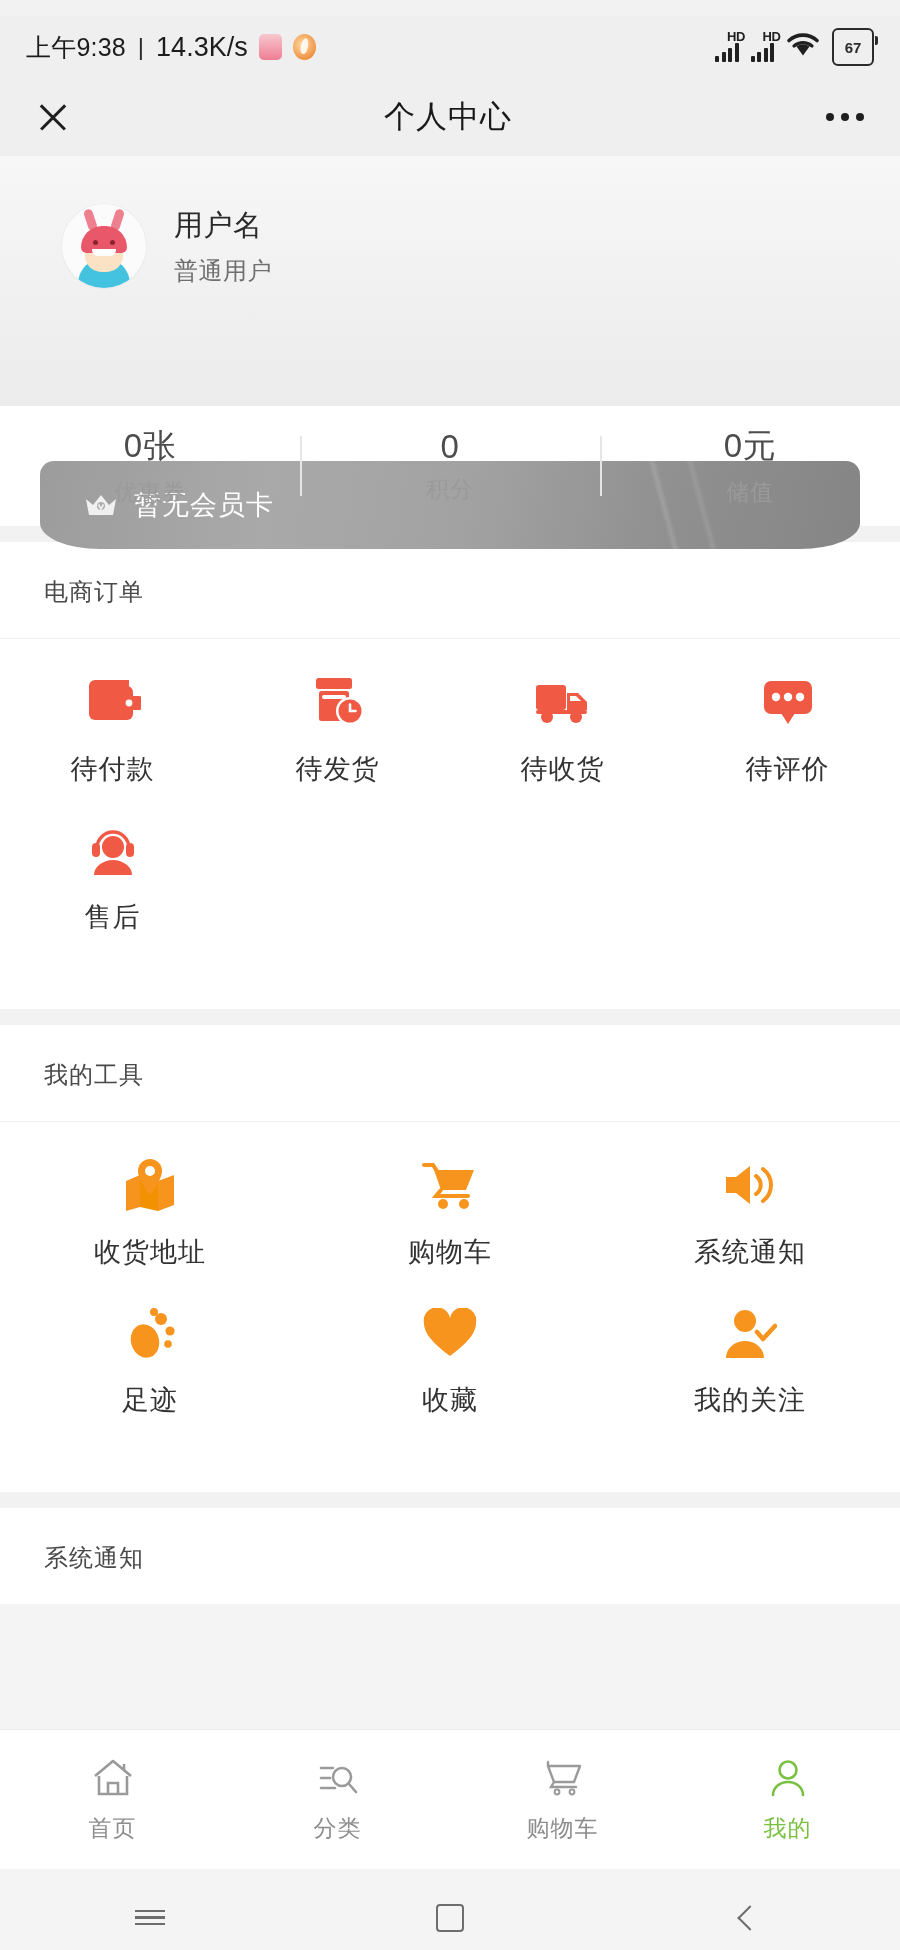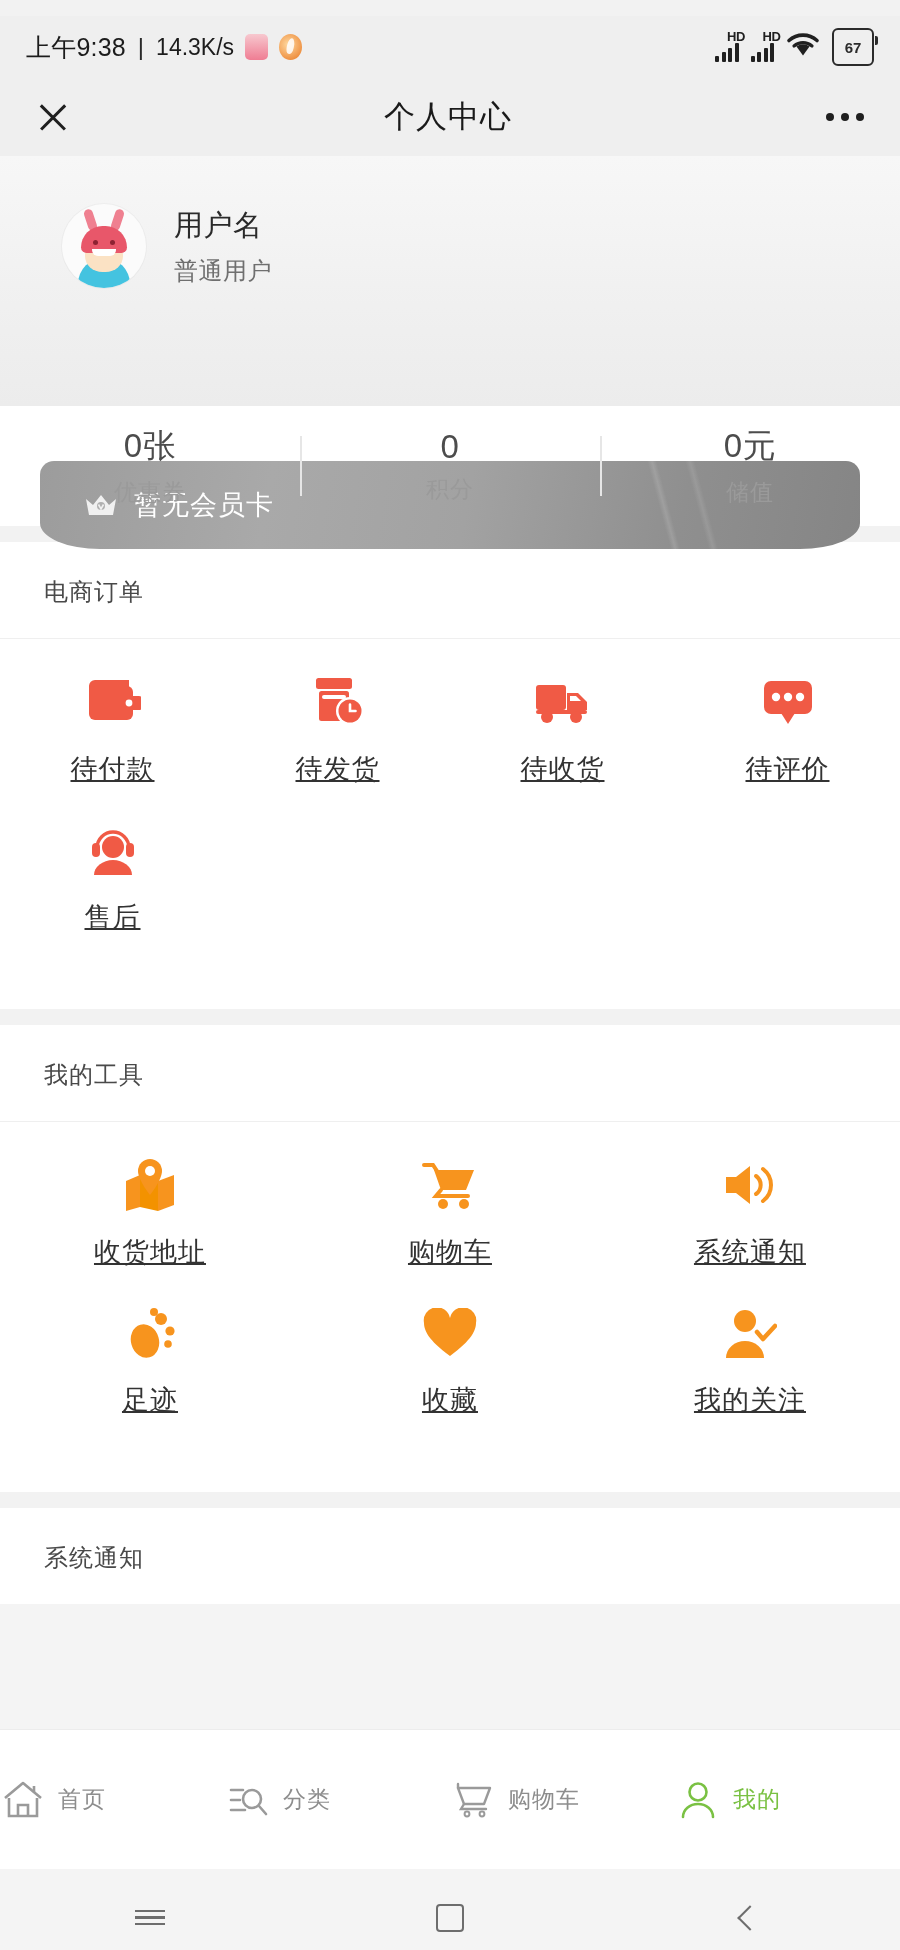--- a/index.html
+++ b/index.html
@@ -13,21 +13,21 @@
   .phone { width:900px; height:1950px; position:relative; background:#f4f4f4;margin-top:16px; }
 
   
   .statusbar {
     height:62px; background:#efefef; display:flex; align-items:center;
     padding:0 26px; justify-content:space-between;
   }
   .sb-left { display:flex; align-items:center; gap:11px; }
   .sb-time { font-size:25px; color:#1c1c1c; font-weight:500; letter-spacing:.2px; }
   .sb-sep { font-size:24px; color:#2a2a2a; margin:0 1px; }
-  .sb-speed { font-size:23px; color:#1c1c1c; font-weight:500; }
+  .sb-speed { font-size:27px; color:#1c1c1c; font-weight:500; }
   .appicon { width:23px; height:26px; border-radius:5px; display:inline-block; }
   .appicon.a { background:linear-gradient(#f7c8cf,#ef7d93); }
   .appicon.b { background:radial-gradient(circle at 40% 40%,#ffd9a0,#e8761f); border-radius:50%; position:relative; }
   .appicon.b::after{ content:""; position:absolute; left:8px; top:4px; width:7px; height:16px;
     background:#fff; border-radius:50% 50% 40% 40%; transform:rotate(12deg); opacity:.85;}
   .sb-right { display:flex; align-items:center; gap:12px; }
   .hd-sig { position:relative; display:flex; align-items:flex-end; gap:2px; height:30px;}
   .hd-label { position:absolute; top:-3px; left:0; font-size:13px; font-weight:700; color:#202020; letter-spacing:-.5px;padding-left:12px;}
   .bars { display:flex; align-items:flex-end; gap:2.5px; height:20px; margin-top:9px;}
   .bars i { width:4px; background:#202020; display:block; border-radius:1px;}
@@ -95,26 +95,26 @@
   
   .gap{height:16px;background:#f2f2f2;}
   .card{background:#fff;}
   .sec-title{font-size:24px;color:#494949;padding:34px 44px 30px;letter-spacing:1px;}
   .divider{height:1px;background:#efefef;margin:0 0;}
   .grid{display:flex;flex-wrap:wrap;padding:34px 0 40px;}
   .grid.c4 .cell{width:25%;}
   .grid.c3 .cell{width:33.3333%;}
   .cell{display:flex;flex-direction:column;align-items:center;gap:20px;margin-bottom:34px;cursor:pointer;}
   .cell .ico{width:58px;height:58px;display:flex;align-items:center;justify-content:center;}
-  .cell .cap{font-size:27px;color:#333;letter-spacing:1px;text-decoration:underline;}
+  .cell .cap{font-size:27px;color:#333;letter-spacing:1px;}
 
   
   .tabbar{position:absolute;left:0;bottom:97px;width:900px;height:140px;background:#fff;
     border-top:1px solid #ececec;display:flex;align-items:center;}
-  .tab{flex:1;display:flex;flex-direction:row;align-items:center;gap:12px;cursor:pointer;font-family:Liberation Serif, serif;}
+  .tab{flex:1;display:flex;flex-direction:column;align-items:center;gap:12px;cursor:pointer;font-family:Liberation Serif, serif;}
   .tab .tico{width:46px;height:46px;display:flex;align-items:center;justify-content:center;}
   .tab .tlbl{font-size:23px;color:#8d8d8d;letter-spacing:1px;}
   .tab.active .tlbl{color:#7ac143;text-align:center;}
 
   
   .watermark{position:absolute;left:0;bottom:150px;width:900px;text-align:center;
     font-family:"Liberation Mono","DejaVu Sans Mono",monospace;
     font-size:25px;color:#c9c9c9;letter-spacing:1px;pointer-events:none;}
 
   

